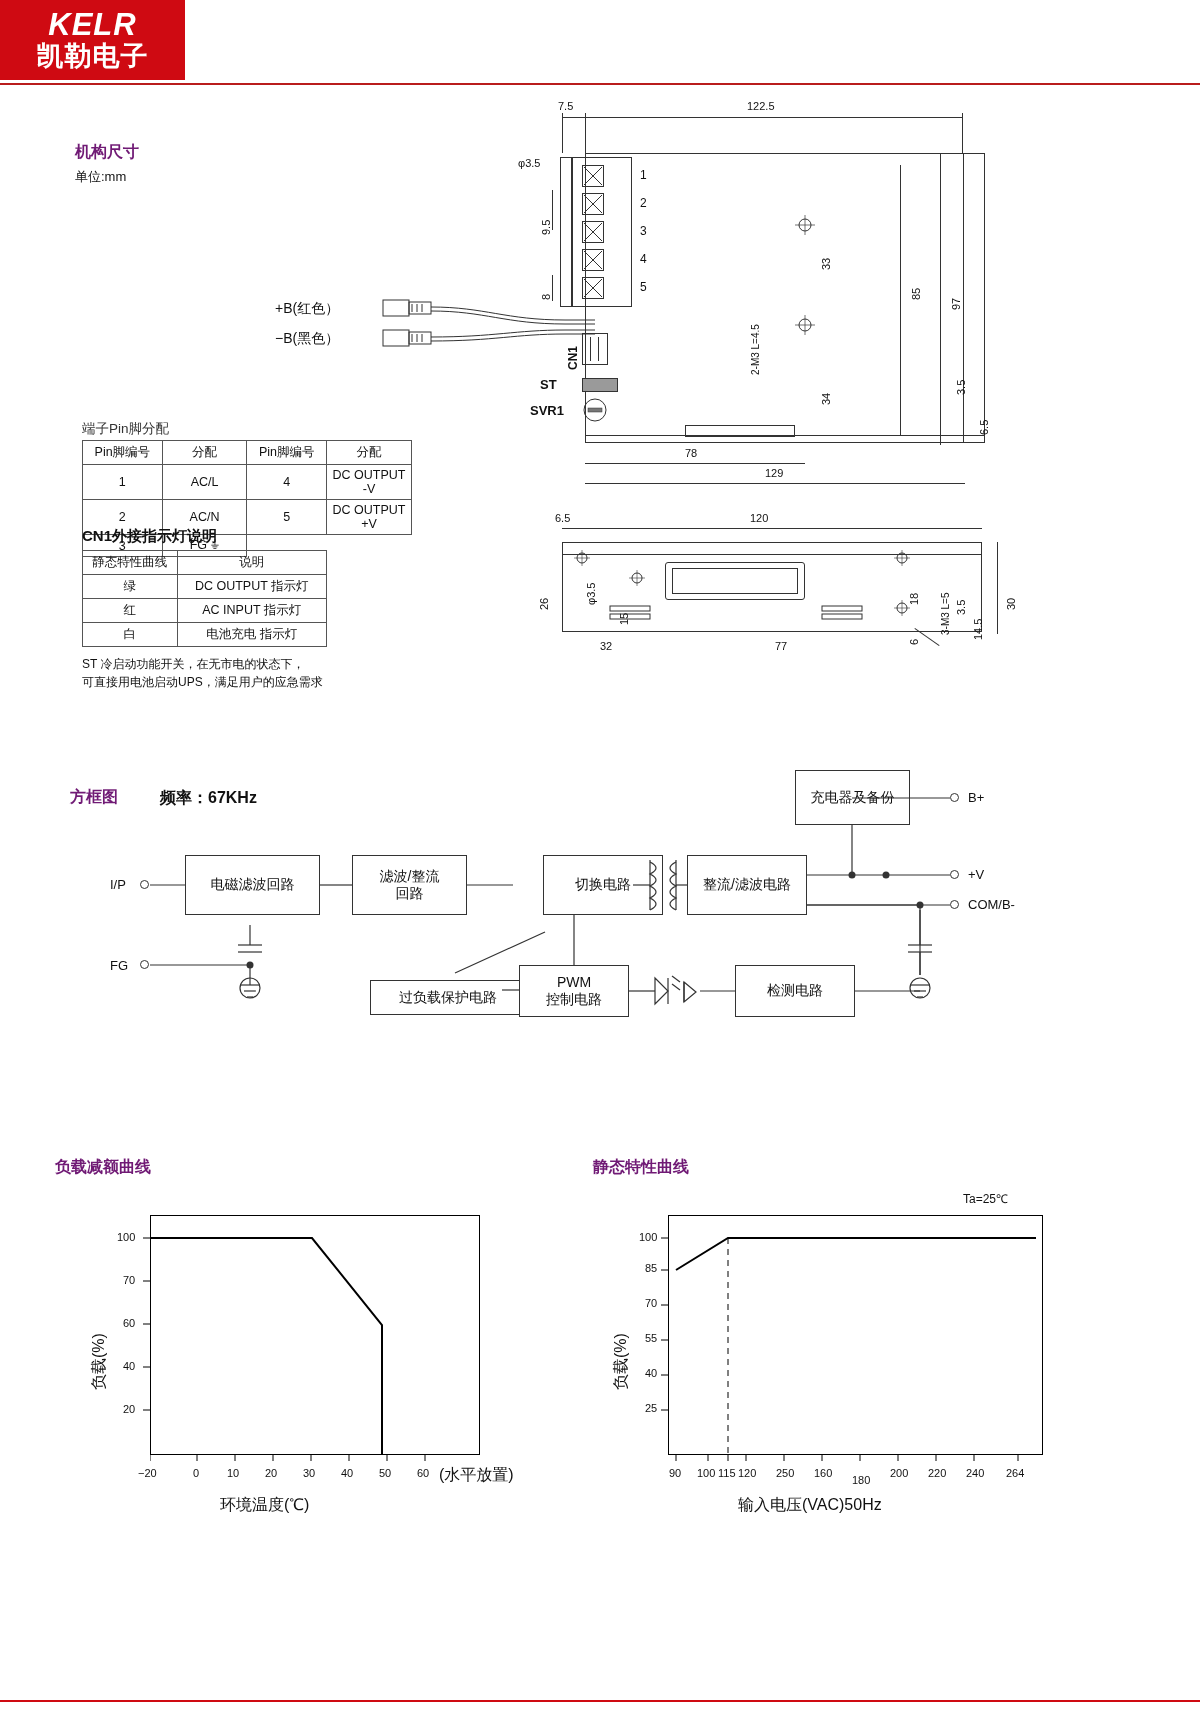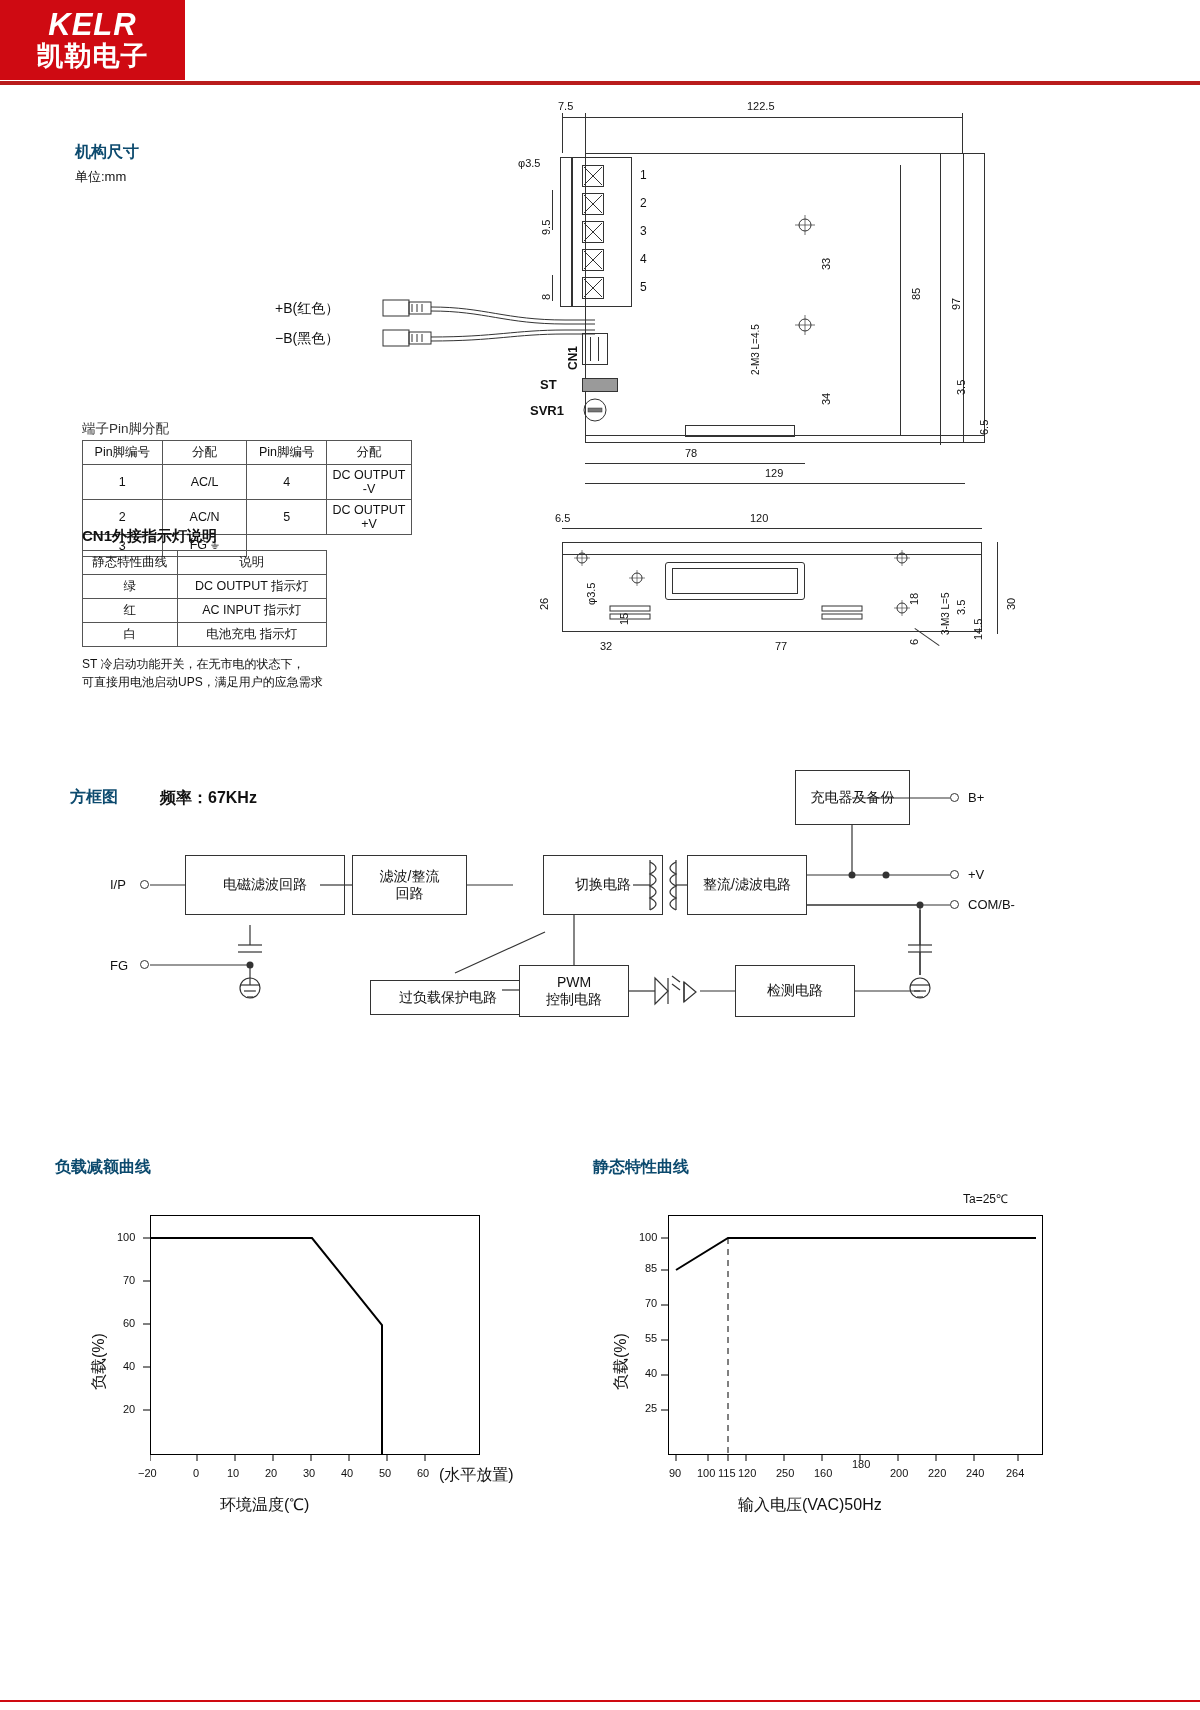--- a/index.html
+++ b/index.html
@@ -7,21 +7,21 @@
   body {
     width:1200px; height:1710px; position:relative;
     background:#ffffff;
     font-family:"Liberation Sans", sans-serif;
     color:#111;
     overflow:hidden;
   }
   
   .header {
     position:absolute; left:0; top:0; width:1200px; height:85px;
-    border-bottom:4px solid #b91c1c;
+    border-bottom:2px solid #b91c1c;
   }
   .logo-block {
     position:absolute; left:0; top:0; width:185px; height:80px;
     background:#cf0a12; color:#fff;
     display:flex; flex-direction:column; justify-content:center; align-items:center;
   }
   .logo-en {
     font-weight:bold; font-style:italic; font-size:31px; letter-spacing:1px;
     line-height:1;
   }
@@ -32,21 +32,21 @@
   .header-title {
     position:absolute; left:370px; top:22px;
     font-size:30px; font-weight:bold; letter-spacing:0px; white-space:nowrap;
   }
   .header-title .model { font-size:31px; }
   .header-title .ser { font-size:24px; }
   .header-title .rest { font-size:22px; font-weight:bold; }
 
   
   .sec-title {
-    position:absolute; color:#0c4a6e; font-weight:bold; font-size:16px;
+    position:absolute; color:#701a75; font-weight:bold; font-size:16px;
   }
   .sub-text { position:absolute; font-size:13px; color:#111; }
 
   
   table.dt { border-collapse:collapse; font-size:12.5px; }
   table.dt td, table.dt th {
     border:1px solid #555; text-align:center; padding:3px 4px; font-weight:normal;
   }
   .pin-title { position:absolute; font-size:13.5px; color:#333; }
   .cn1-title { position:absolute; font-size:15px; font-weight:bold; }
@@ -298,21 +298,21 @@
   </table>
 
 <div class="note" style="left:82px; top:655px; white-space:pre-line;">ST 冷启动功能开关，在无市电的状态下，
 可直接用电池启动UPS，满足用户的应急需求</div>
 
 <div class="sec-title" style="left:70px; top:787px;">方框图</div>
 <div class="sub-text" style="left:160px; top:788px; font-size:16px; font-weight:bold;">频率：67KHz</div>
 
 <div style="position:absolute; left:0; top:760px; width:1200px; height:300px;">
 
-  <div class="blk" style="left:185px; top:95px; width:160px; height:60px;">电磁滤波回路</div>
+  <div class="blk" style="left:185px; top:95px; width:135px; height:60px;">电磁滤波回路</div>
   <div class="blk" style="left:352px; top:95px; width:115px; height:60px; white-space:pre-line;">滤波/整流
 回路</div>
   <div class="blk" style="left:543px; top:95px; width:120px; height:60px;">切换电路</div>
   <div class="blk" style="left:687px; top:95px; width:120px; height:60px;">整流/滤波电路</div>
   <div class="blk" style="left:795px; top:10px; width:115px; height:55px;">充电器及备份</div>
   <div class="blk" style="left:370px; top:220px; width:156px; height:35px;">过负载保护电路</div>
   <div class="blk" style="left:519px; top:205px; width:110px; height:52px; white-space:pre-line;">PWM
 控制电路</div>
   <div class="blk" style="left:735px; top:205px; width:120px; height:52px;">检测电路</div>
 
@@ -481,21 +481,21 @@
       <line x1="306" y1="0" x2="306" y2="6"></line>
         <line x1="350" y1="0" x2="350" y2="6"></line>
     </g>
   </svg>
   <div class="tick" style="left:76px; top:277px;">90</div>
   <div class="tick" style="left:104px; top:277px;">100</div>
   <div class="tick" style="left:125px; top:277px;">115</div>
   <div class="tick" style="left:145px; top:277px;">120</div>
   <div class="tick" style="left:183px; top:277px;">250</div>
   <div class="tick" style="left:221px; top:277px;">160</div>
-  <div class="tick" style="left:259px; top:268px;">180</div>
+  <div class="tick" style="left:259px; top:284px;">180</div>
   <div class="tick" style="left:297px; top:277px;">200</div>
   <div class="tick" style="left:335px; top:277px;">220</div>
   <div class="tick" style="left:373px; top:277px;">240</div>
   <div class="tick" style="left:413px; top:277px;">264</div>
   <div class="chart-ylabel" style="left:18px; top:200px; font-size:16px;">负载(%)</div>
   <div class="chart-axis-label" style="left:145px; top:305px; font-size:16px;">输入电压(VAC)50Hz</div>
 </div>
 
 <div class="footer-rule"></div>
 

